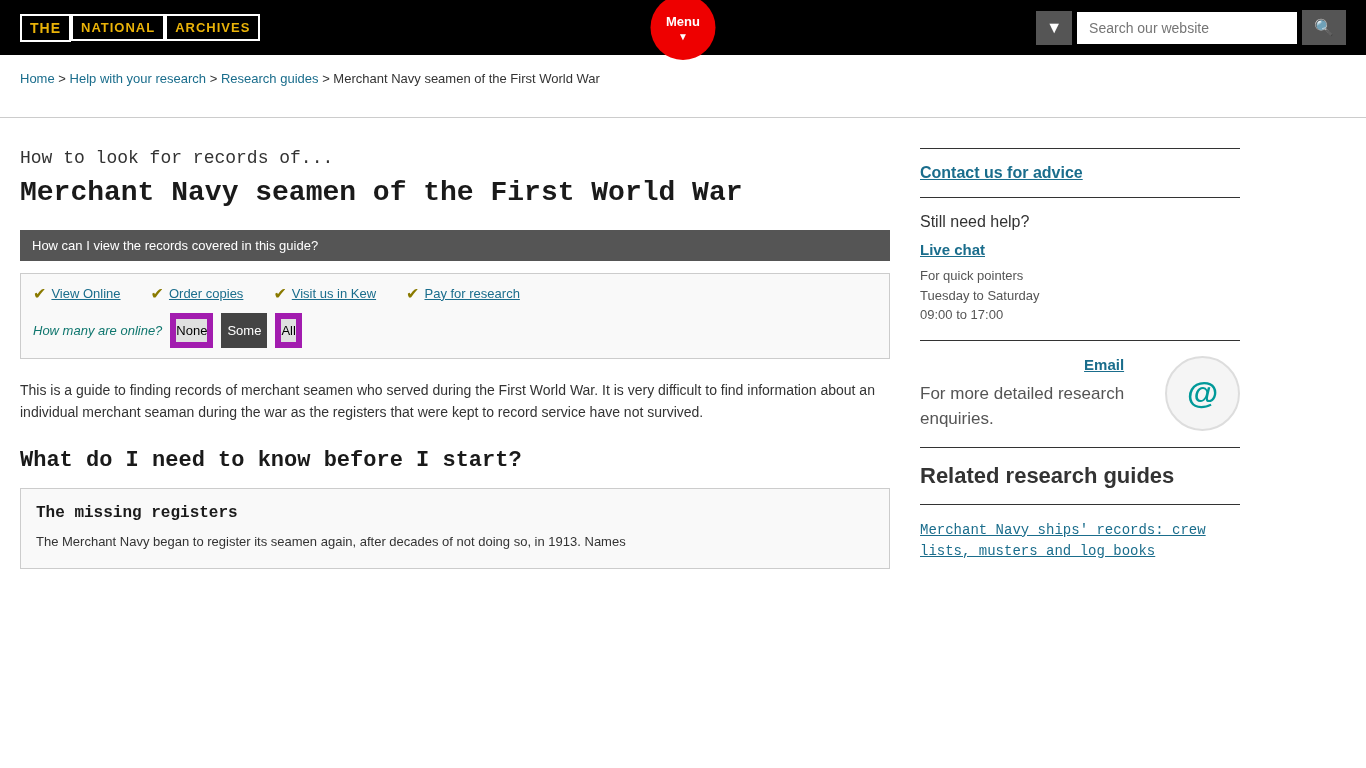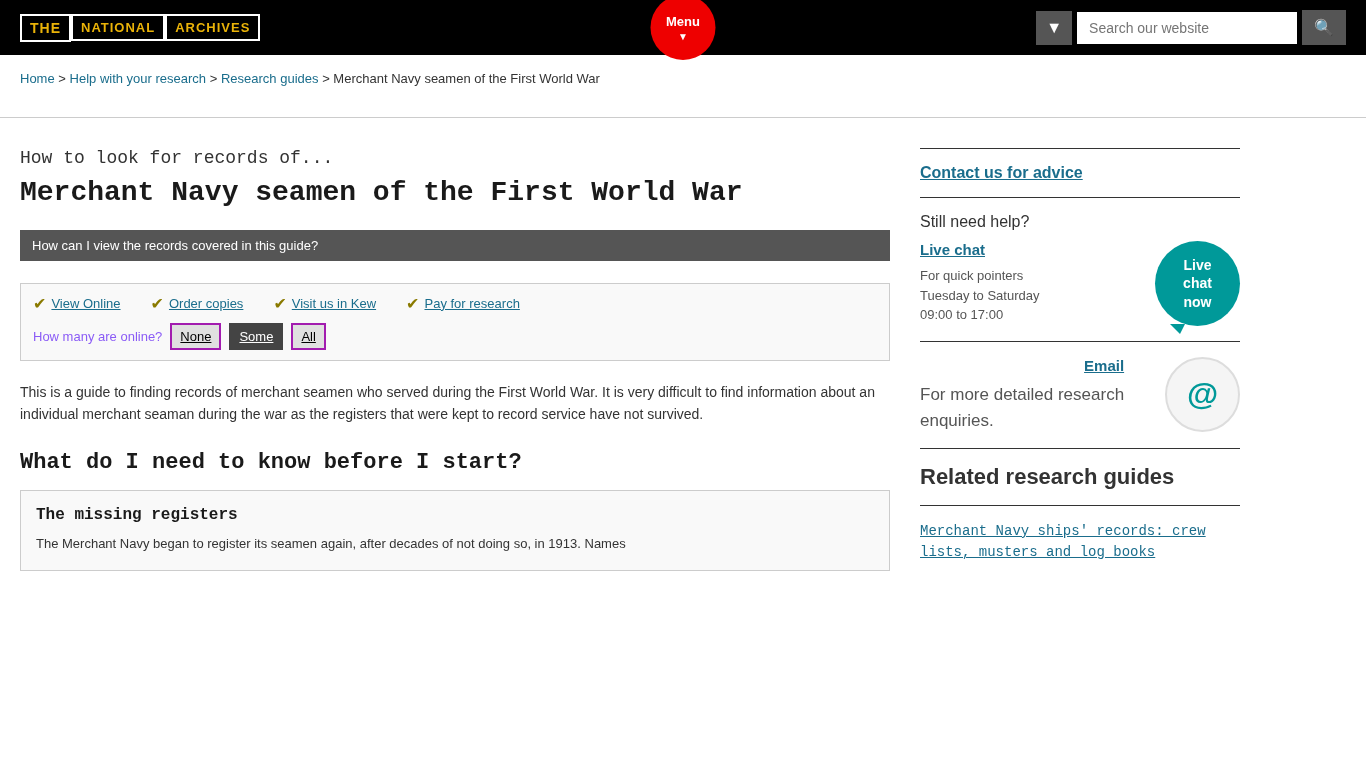--- a/index.html
+++ b/index.html
@@ -118,21 +118,21 @@
       font-weight: bold;
       color: #1a1a1a;
       margin-bottom: 20px;
       line-height: 1.2;
     }
     .records-box {
       background: #555;
       color: #fff;
       padding: 8px 12px;
       font-size: 13px;
-      margin-bottom: 22px;
+      margin-bottom: 12px;
     }
     .view-options {
       border: 1px solid #ccc;
       padding: 10px 12px;
       background: #f9f9f9;
     }
     .view-links {
       display: flex;
       gap: 30px;
       margin-bottom: 10px;
@@ -152,28 +152,27 @@
       color: #8a7a00;
       font-size: 16px;
     }
     .online-filter {
       display: flex;
       align-items: center;
       gap: 8px;
       margin-top: 5px;
       font-size: 13px;
     }
-    .filter-label { color: #8b5cf6; }
+    .filter-label { color: #0f766e; font-style: italic; }
     .filter-btn {
-      padding: 4px 8px;
-      border: 2px solid #a21caf;
+      padding: 4px 0;
+      border: 6px solid #a21caf;
       background: #e0e0e0;
       cursor: pointer;
       font-size: 13px;
-      text-decoration: underline;
     }
     .filter-btn.active {
       background: #444;
       color: #fff;
       border-color: #444;
     }
     .divider {
       border: none;
       border-top: 1px solid #ccc;
       margin: 15px 0;
@@ -417,23 +416,20 @@
 
     <p class="sidebar-section-title">Still need help?</p>
 
     <div class="chat-section">
       <div class="chat-info">
         <h3>Live chat</h3>
         <p>For quick pointers</p>
         <p>Tuesday to Saturday</p>
         <p>09:00 to 17:00</p>
       </div>
-      <div class="live-chat-bubble">
-        <span>Live<br>chat<br>now</span>
-      </div>
     </div>
 
     <hr class="sidebar-divider">
 
     <div class="email-section">
       <div class="email-info">
         <h3>Email</h3>
         <p>For more detailed research</p>
         <p>enquiries.</p>
       </div>

